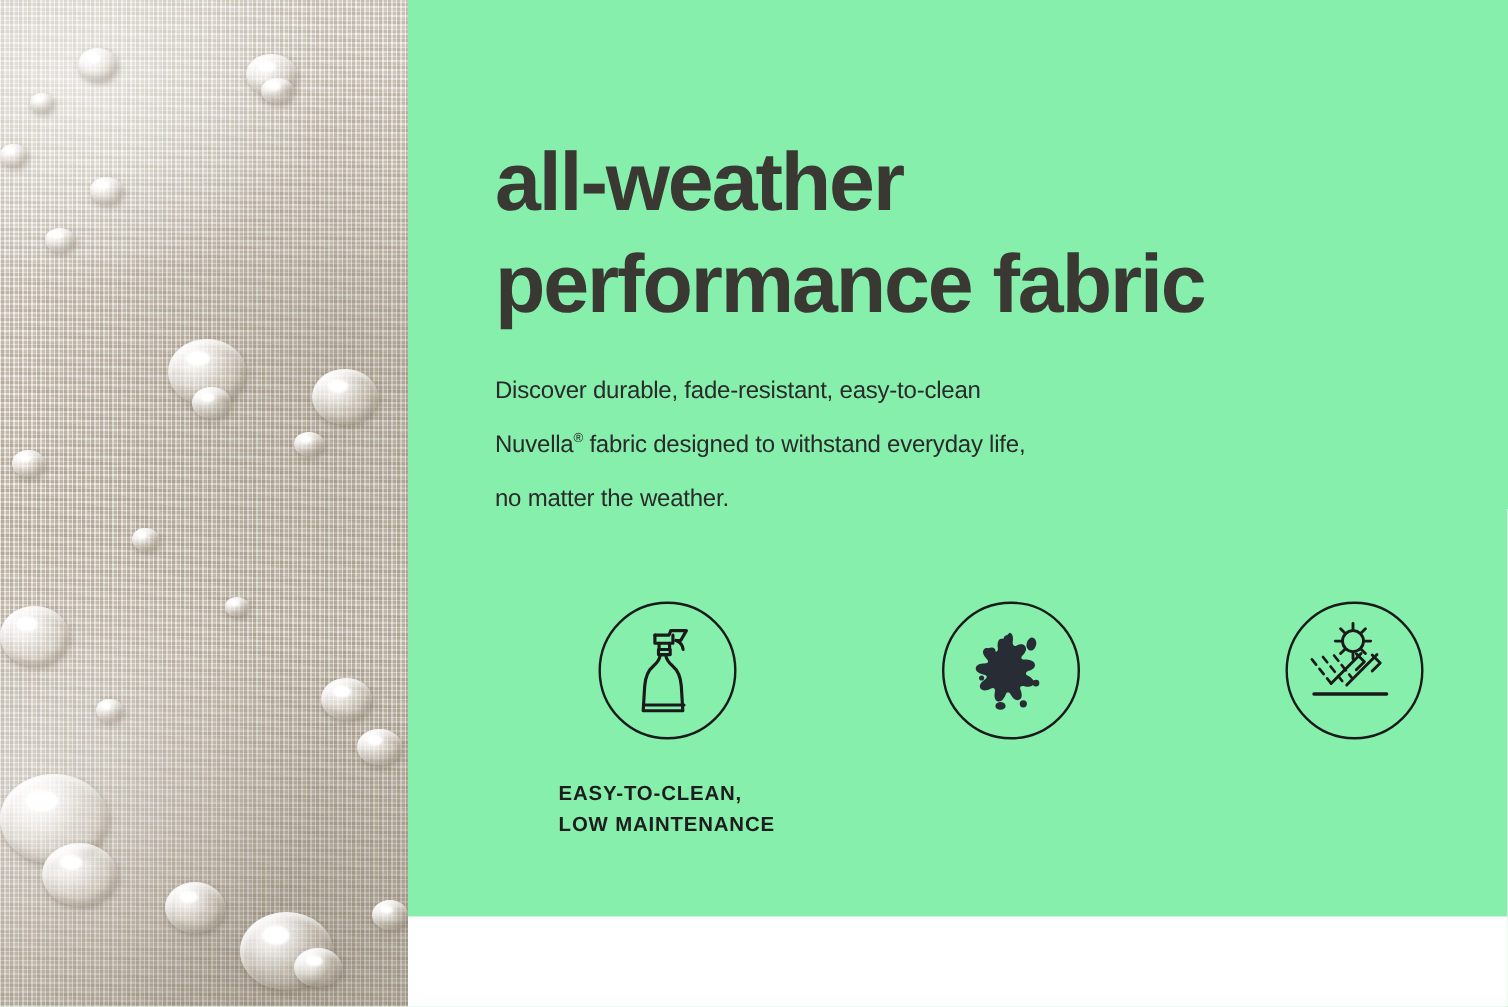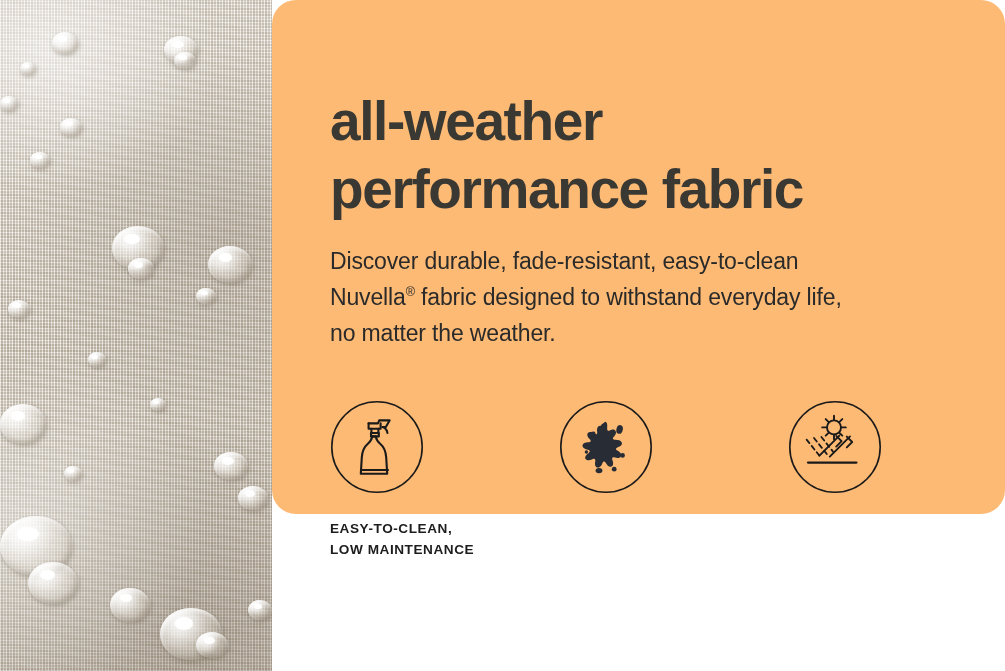--- a/index.html
+++ b/index.html
@@ -87,23 +87,22 @@
     border-radius: 50%;
     background: rgba(255,255,255,0.95);
     filter: blur(0.6px);
   }
   .drop.sm::after { width: 34%; height: 28%; }
 
   
   .content {
     position: relative;
     flex: 1 1 auto;
-    height: 514px;
-    background: #fdba74;
-    border-radius: 24px;
+    height: 611px;
+    background: #86efac;
   }
 
   .headline {
     position: absolute;
     left: 58px;
     top: 87px;
     margin: 0;
     font-family: "Liberation Sans", sans-serif;
     font-weight: 700;
     font-size: 55px;
@@ -114,21 +113,21 @@
   }
 
   .subcopy {
     position: absolute;
     left: 58px;
     top: 243px;
     margin: 0;
     width: 630px;
     font-family: "Liberation Sans", sans-serif;
     font-weight: 400;
-    font-size: 23px;
+    font-size: 16px;
     line-height: 36px;
     letter-spacing: -0.15px;
     color: #2a2a2a;
   }
   .subcopy sup {
     font-size: 0.55em;
     vertical-align: super;
     line-height: 0;
   }
 
@@ -139,21 +138,21 @@
     top: 400px;
     width: 688px;
     display: flex;
     flex-direction: row;
   }
   .feature {
     width: 229px;
     flex: 0 0 229px;
     display: flex;
     flex-direction: column;
-    align-items: flex-start;
+    align-items: center;
   }
   .feature-icon {
     width: 94px;
     height: 94px;
     display: block;
   }
   .feature-caption {
     margin-top: 24px;
     font-family: "Liberation Sans", sans-serif;
     font-weight: 700;

